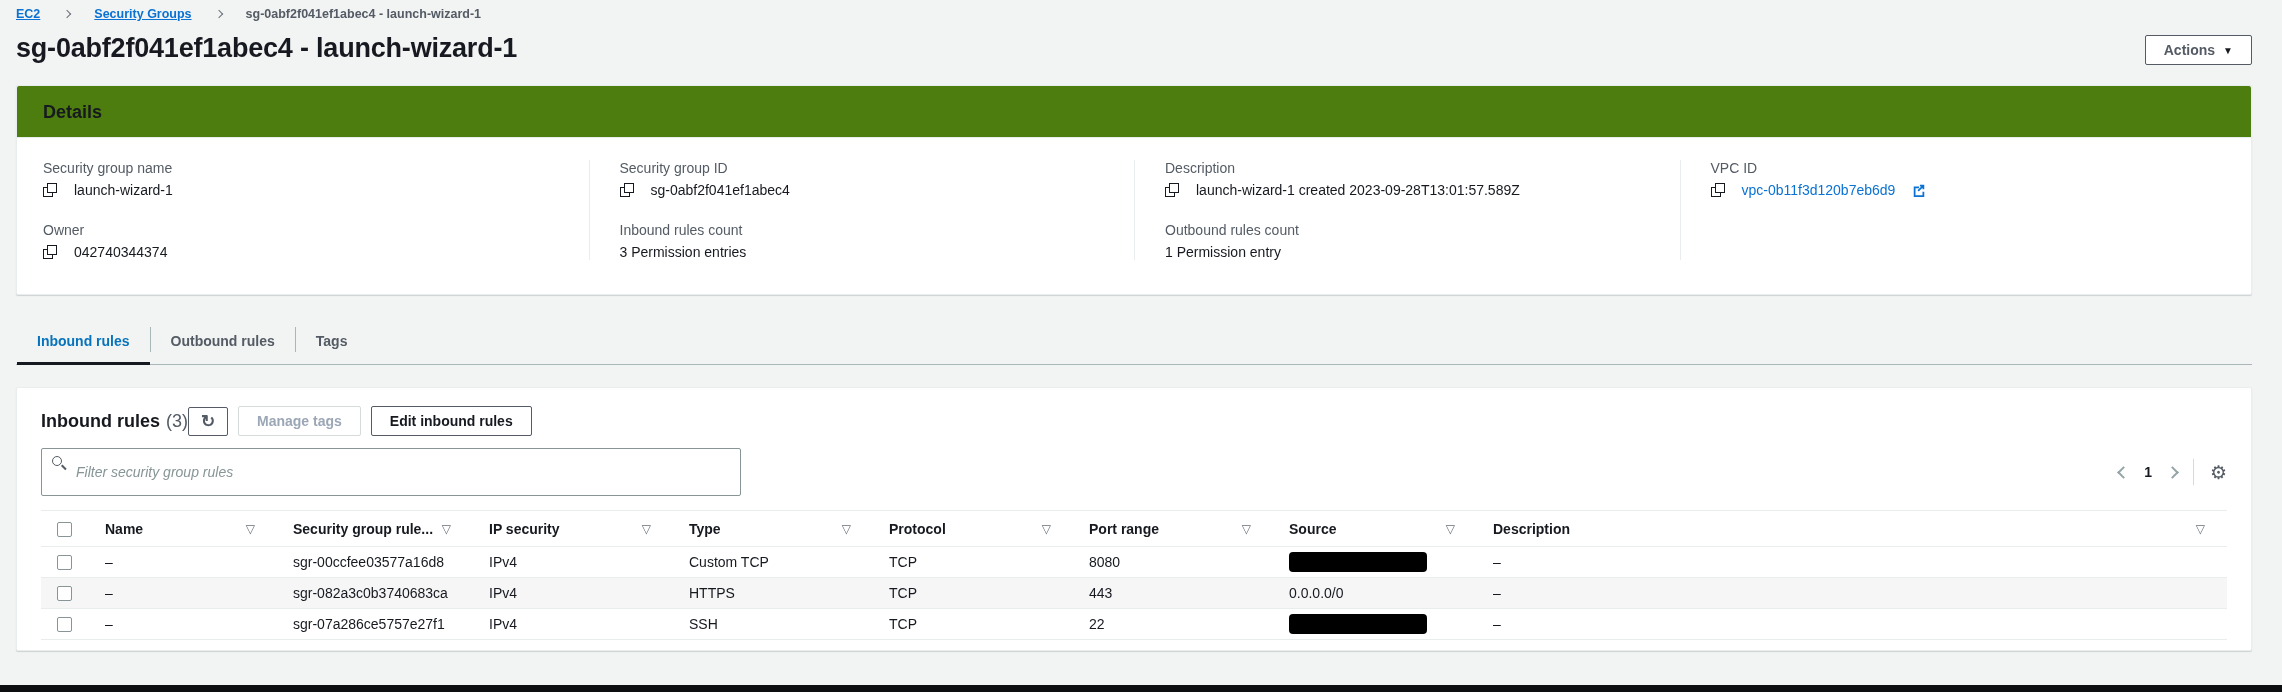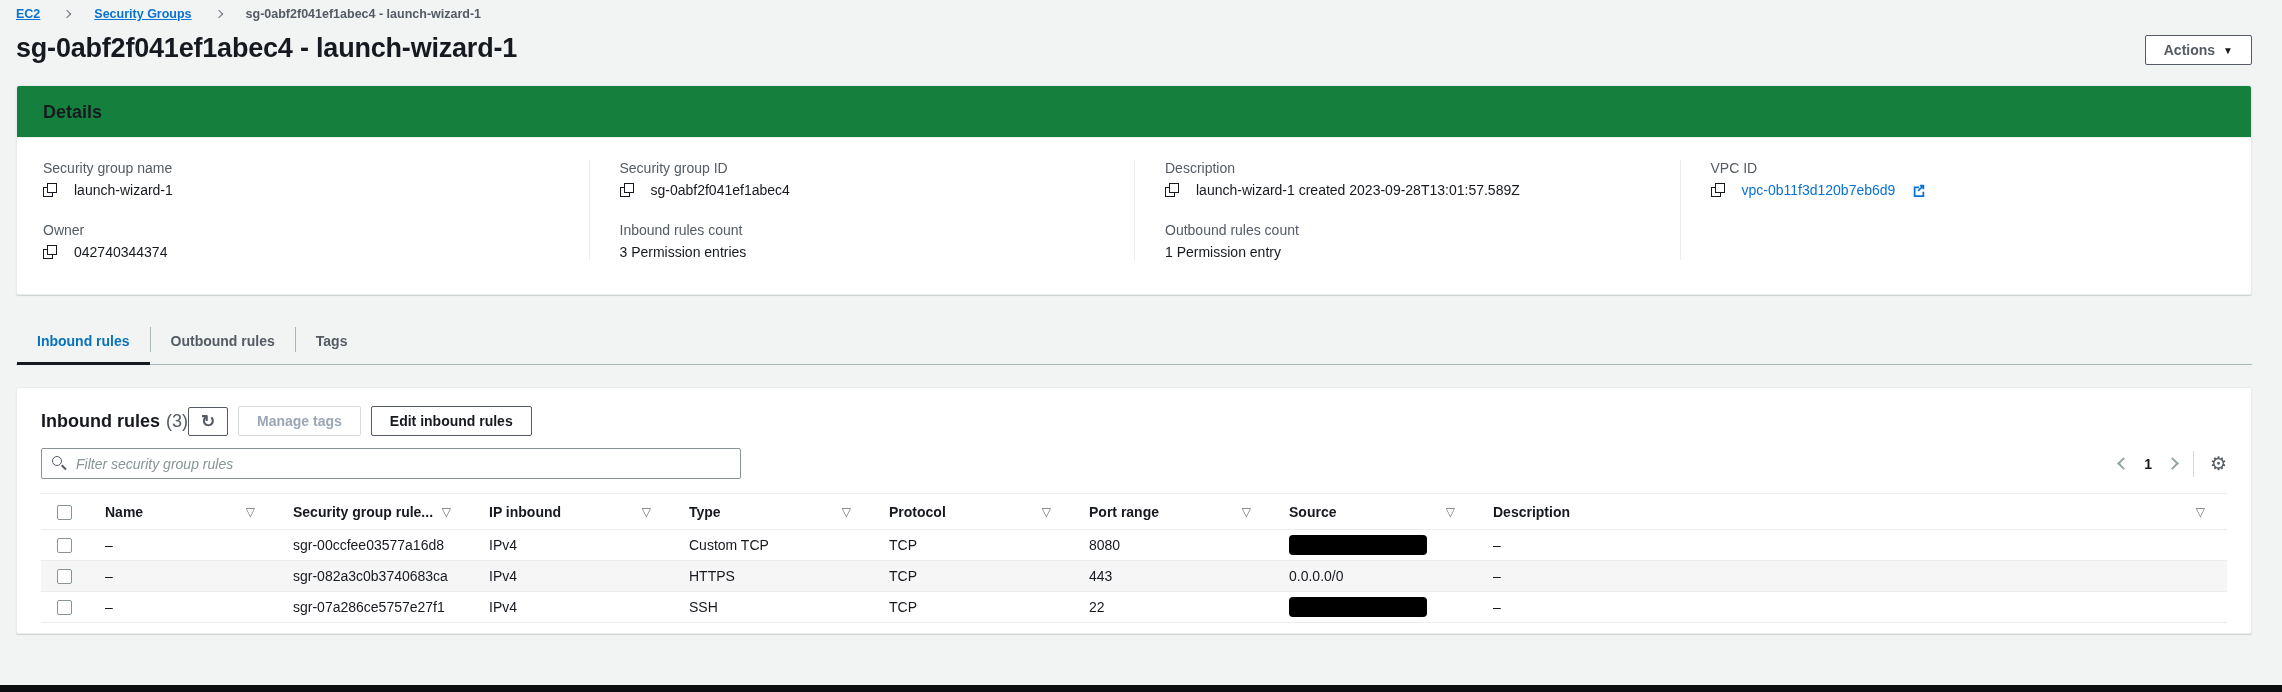--- a/index.html
+++ b/index.html
@@ -23,21 +23,21 @@
   h1.page-title { font-size:27px; font-weight:600; color:#16191f; letter-spacing:-0.2px; }
   .btn { display:inline-flex; align-items:center; gap:8px; border:1px solid #545b64; background:#fff; border-radius:2px; font-family:inherit; font-size:14px; font-weight:700; color:#545b64; padding:6px 18px; cursor:pointer; }
   .btn.dark { color:#16191f; }
   .btn.disabled { border-color:#d5dbdb; color:#9ba7b6; cursor:default; }
   .btn .caret { font-size:10px; color:#16191f; }
   .actions-btn { margin-top:2px; }
 
   
   .card { background:#fff; border:1px solid #eaeded; border-radius:2px; box-shadow:0 1px 1px 0 rgba(0,28,36,0.15); }
   .details-card { margin-top:20px; }
-  .card-head { padding:16px 26px 14px 26px; background:#15803d; border-bottom:1px solid #eaeded; border-radius:2px 2px 0 0; }
+  .card-head { padding:16px 26px 14px 26px; background:#4d7c0f; border-bottom:1px solid #eaeded; border-radius:2px 2px 0 0; }
   .card-head h2 { font-size:18px; font-weight:700; color:#16191f; }
 
   .details-grid { display:grid; grid-template-columns:1fr 1fr 1fr 1fr; padding:22px 26px 34px 26px; }
   .detail-col { padding-right:30px; }
   .detail-col + .detail-col { border-left:1px solid #eaeded; padding-left:30px; }
   .detail-field { margin-bottom:24px; }
   .detail-field:last-child { margin-bottom:0; }
   .detail-label { font-size:14px; color:#545b64; margin-bottom:6px; }
   .detail-value { display:flex; align-items:center; gap:17px; font-size:14px; color:#16191f; }
   .value-link { color:#0972d3; cursor:pointer; }
@@ -57,21 +57,21 @@
   
   .table-card { margin-top:22px; padding:18px 24px 10px 24px; }
   .panel-head { display:flex; align-items:center; }
   .panel-title { font-size:18px; font-weight:700; color:#16191f; }
   .panel-count { font-size:18px; font-weight:400; color:#545b64; margin-left:6px; }
   .head-buttons { display:flex; align-items:center; gap:10px; }
   .icon-btn { width:40px; justify-content:center; padding:5px 0; font-size:17px; line-height:17px; }
 
   .filter-row { display:flex; align-items:center; justify-content:space-between; margin-top:12px; }
   .search-box { position:relative; width:700px; }
-  .search-box input { width:100%; height:31px; border:1px solid #879596; border-radius:2px; padding:0 10px 0 34px; font-family:inherit; font-size:14px; color:#16191f; background:#fff; outline:none; }
+  .search-box input { width:100%; height:48px; border:1px solid #879596; border-radius:2px; padding:0 10px 0 34px; font-family:inherit; font-size:14px; color:#16191f; background:#fff; outline:none; }
   .search-box input::placeholder { color:#879596; font-style:italic; }
   .search-glyph { position:absolute; left:11px; top:8px; width:10px; height:10px; border:1.8px solid #545b64; border-radius:50%; }
   .search-glyph::after { content:""; position:absolute; left:8px; top:9px; width:2px; height:6px; background:#545b64; transform:rotate(-45deg); transform-origin:top left; }
 
   .pagination { display:flex; align-items:center; gap:16px; }
   .chev { width:9px; height:9px; border-top:2px solid #95a5a6; border-right:2px solid #95a5a6; display:inline-block; cursor:pointer; }
   .chev.left { transform:rotate(-135deg); }
   .chev.right { transform:rotate(45deg); }
   .page-num { font-size:14px; font-weight:700; color:#16191f; }
   .pag-divider { width:1px; height:26px; background:#d5dbdb; }
@@ -240,21 +240,21 @@
               </div>
             </th>
             <th>
               <div class="th-inner">
                 <span>Security group rule...</span>
                 <span class="sort-glyph">▽</span>
               </div>
             </th>
             <th>
               <div class="th-inner">
-                <span>IP inbound</span>
+                <span>IP security</span>
                 <span class="sort-glyph">▽</span>
               </div>
             </th>
             <th>
               <div class="th-inner">
                 <span>Type</span>
                 <span class="sort-glyph">▽</span>
               </div>
             </th>
             <th>

